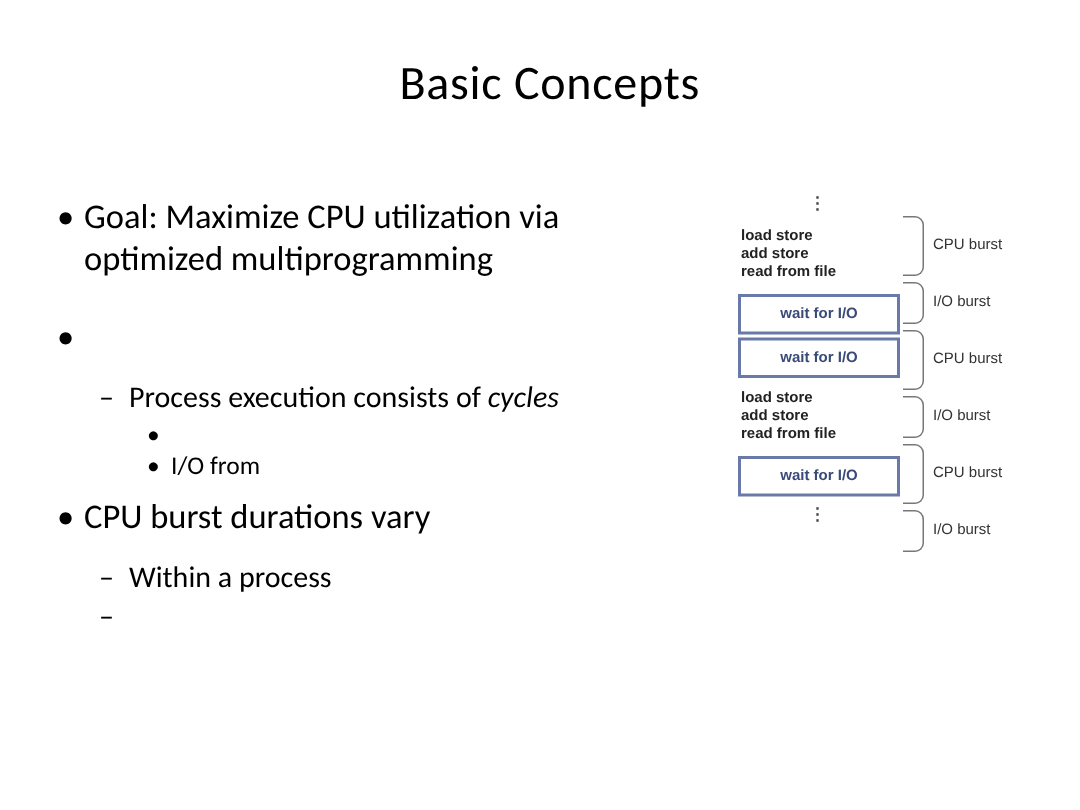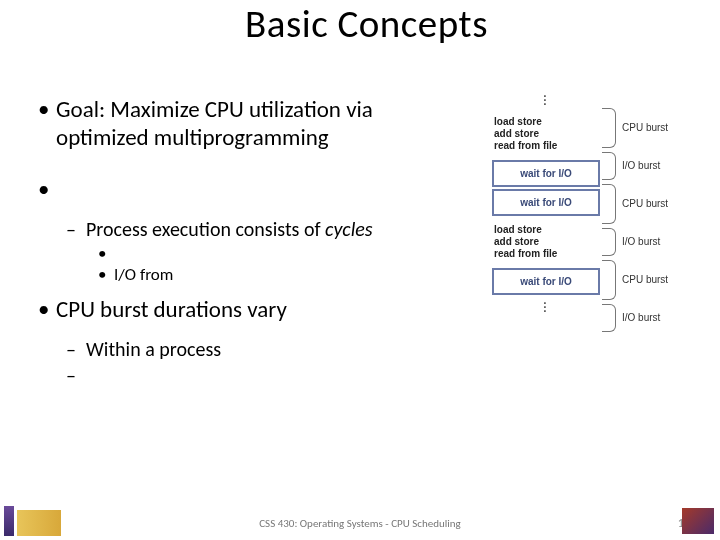--- a/index.html
+++ b/index.html
@@ -1,18 +1,18 @@
 <!DOCTYPE html>
 <html><head>
 <meta charset="utf-8">
 <style>
   * { box-sizing: border-box; margin: 0; padding: 0; }
   html, body { width: 720px; height: 540px; overflow: hidden; font-family: Calibri, Arial, sans-serif; background: #fff; color: #000; }
   .slide { position: relative; width: 720px; height: 540px; }
-  .title { text-align: center; font-size: 39px; font-weight: 400; margin-top: 0; letter-spacing: 0.5px; padding-left: 13px; }
+  .title { text-align: center; font-size: 32px; font-weight: 400; margin-top: 36px; letter-spacing: 0.5px; padding-left: 13px; }
   .body { position: absolute; left: 38px; top: 95px; width: 430px; }
   .b1 { font-size: 23px; margin-bottom: 14px; display: flex; }
   .b1 .dot { width: 18px; flex: 0 0 18px; }
   .b2 { font-size: 20px; margin-left: 28px; margin-bottom: 2px; display: flex; }
   .b2 .dash { width: 20px; flex: 0 0 20px; }
   .b3 { font-size: 17px; margin-left: 60px; display: flex; }
   .b3 .dot { width: 16px; flex: 0 0 16px; }
   .italic { font-style: italic; }
   .gap { height: 10px; }
   .diagram { position: absolute; right: 28px; top: 90px; width: 200px; height: 370px; font-family: Arial, sans-serif; }

